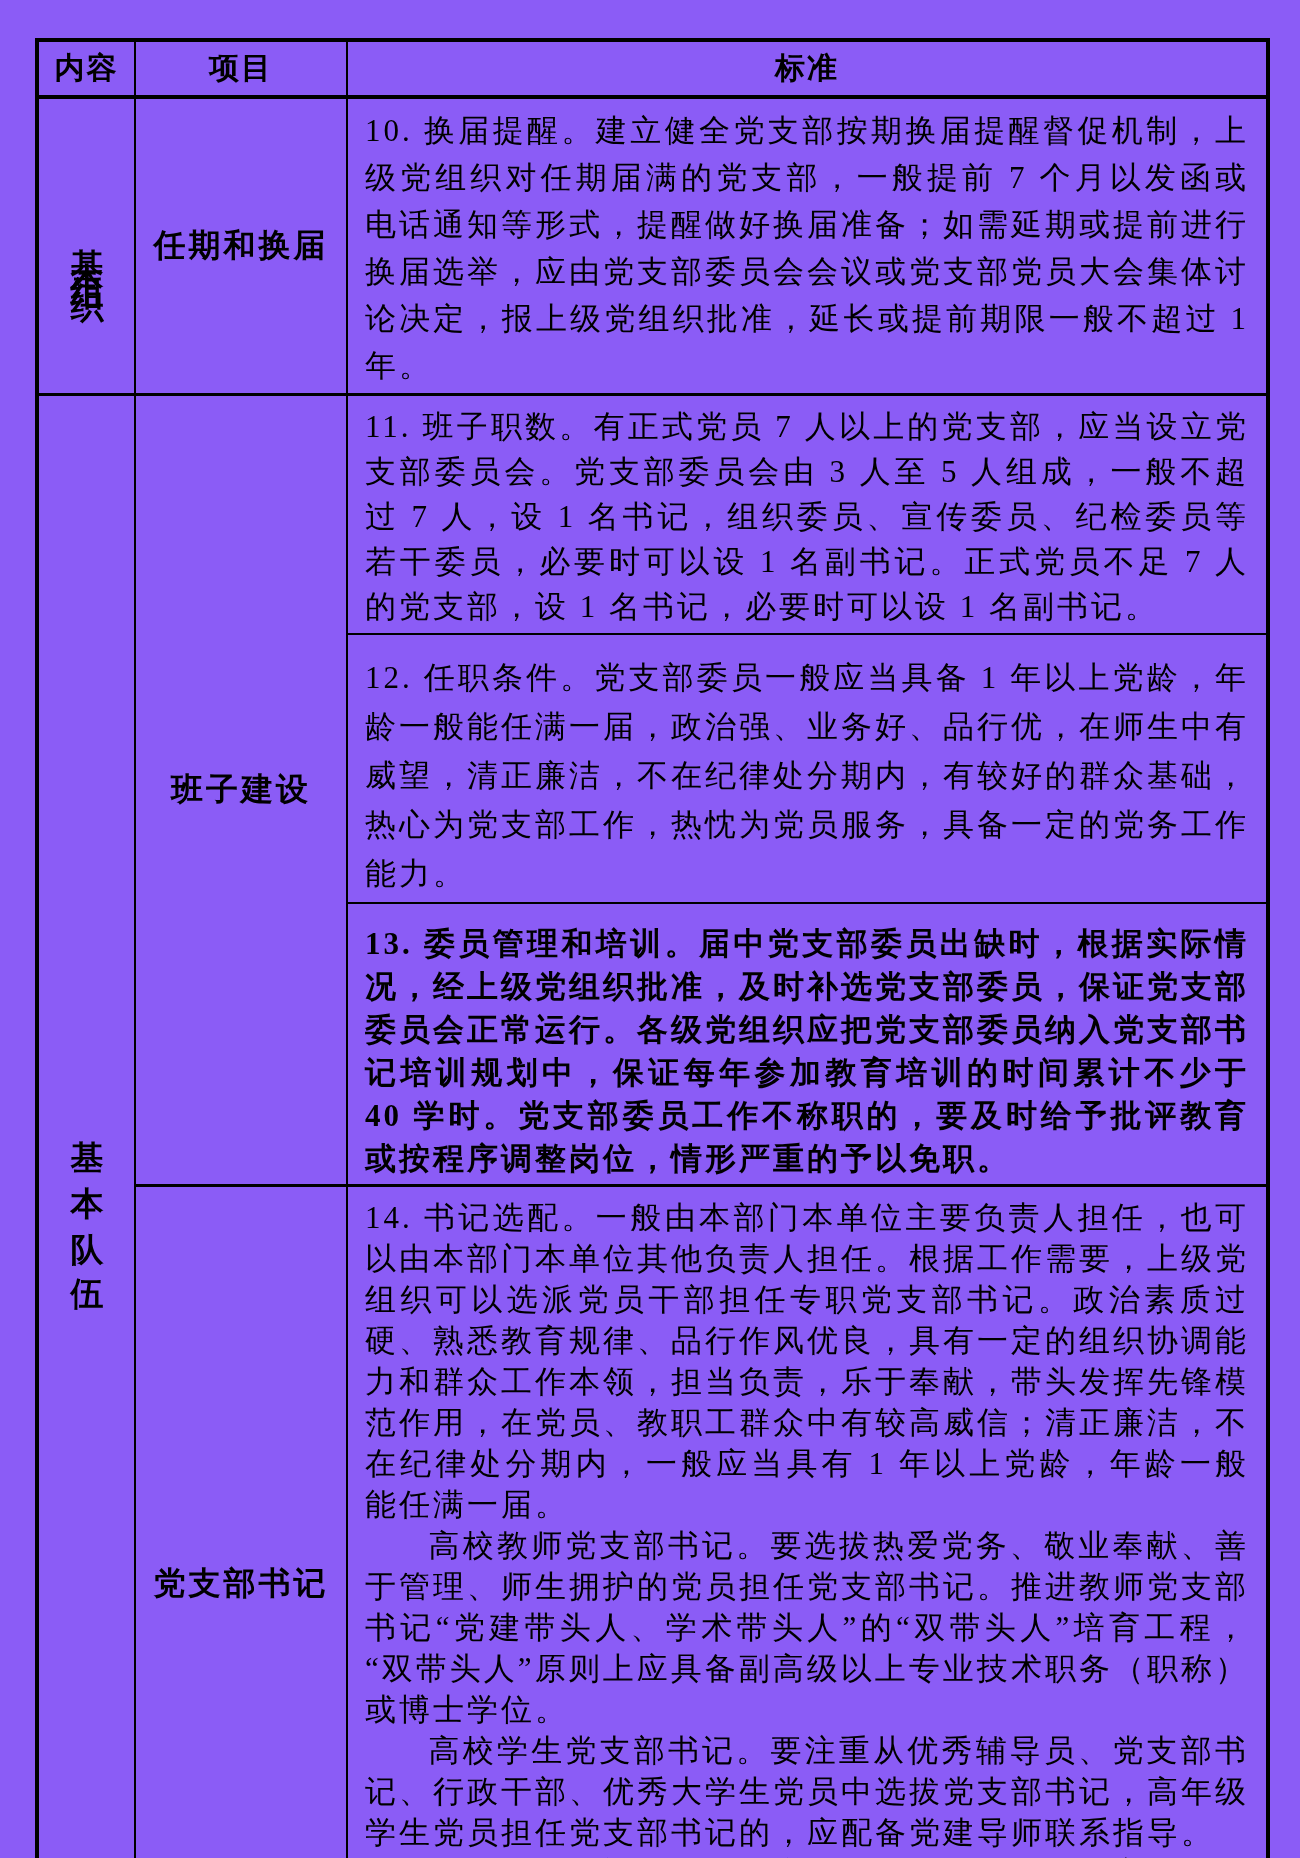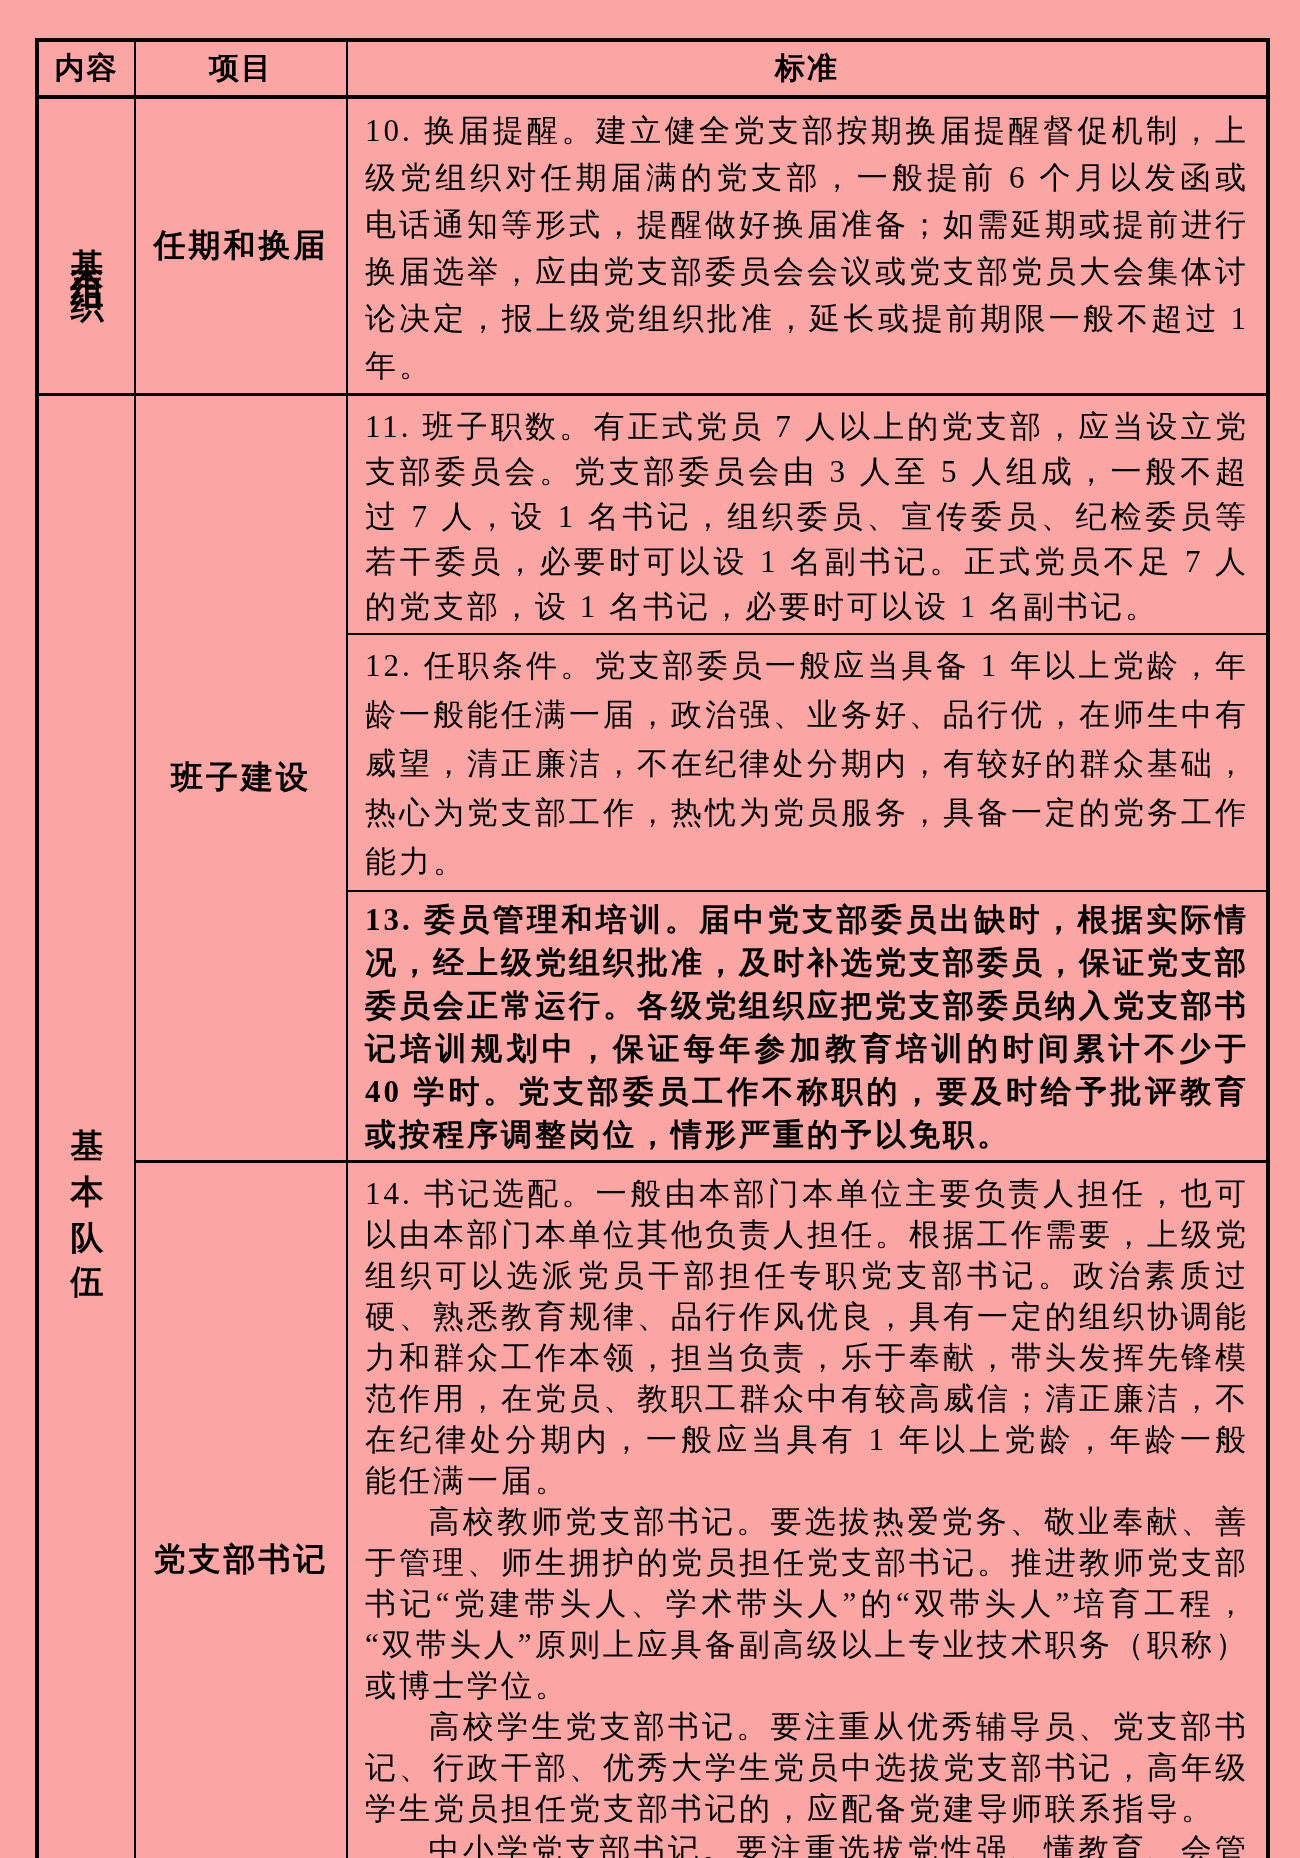--- a/index.html
+++ b/index.html
@@ -4,21 +4,21 @@
 <style>
   html, body {
     margin: 0;
     padding: 0;
     background: #ffffff;
   }
   .page {
     position: relative;
     width: 1300px;
     height: 1858px;
-    background: #fca5a5;
+    background: #8b5cf6;
     color: #000;
     font-family: "Liberation Serif", serif;
     overflow: hidden;
   }
   table.std-table {
     position: absolute;
     left: 35px;
     top: 38px;
     width: 1231px;
     height: 1784px;
@@ -82,21 +82,21 @@
     text-justify: inter-ideograph;
     padding: 8px 17px 4px 17px;
   }
   td.cell-standard p { margin: 0; }
   .lh47 { line-height: 47px; }
   .lh45 { line-height: 45px; margin-top: 17px; }
   .lh49 { line-height: 49px; }
   .lh43 { line-height: 43px; font-weight: bold; }
   .lh41 { line-height: 41px; }
   .p-indent { text-indent: 2.05em; }
-  td.pad-sm { padding-top: 6px; }
+  td.pad-sm { padding-top: 18px; }
   td.pad-md { padding-top: 10px; }
 </style>
 </head>
 <body>
 
 <div class="page">
   <table class="std-table">
     <colgroup>
       <col style="width:98px">
       <col style="width:212px">
@@ -107,21 +107,21 @@
       <th>内容</th>
       <th>项目</th>
       <th>标准</th>
     </tr>
     <tr class="r10">
       <td class="cell-group b-bottom-3">
         <span class="v-label tight">基本组织</span>
       </td>
       <td class="cell-project b-bottom-3">任期和换届</td>
       <td class="cell-standard lh47 b-bottom-3">
-        <p>10. 换届提醒。建立健全党支部按期换届提醒督促机制，上级党组织对任期届满的党支部，一般提前 6 个月以发函或电话通知等形式，提醒做好换届准备；如需延期或提前进行换届选举，应由党支部委员会会议或党支部党员大会集体讨论决定，报上级党组织批准，延长或提前期限一般不超过 1 年。</p>
+        <p>10. 换届提醒。建立健全党支部按期换届提醒督促机制，上级党组织对任期届满的党支部，一般提前 7 个月以发函或电话通知等形式，提醒做好换届准备；如需延期或提前进行换届选举，应由党支部委员会会议或党支部党员大会集体讨论决定，报上级党组织批准，延长或提前期限一般不超过 1 年。</p>
       </td>
     </tr>
     <tr class="r11">
       <td class="cell-group" rowspan="4">
         <span class="v-label loose">基本队伍</span>
       </td>
       <td class="cell-project b-bottom-3" rowspan="3">班子建设</td>
       <td class="cell-standard lh45">
         <p>11. 班子职数。有正式党员 7 人以上的党支部，应当设立党支部委员会。党支部委员会由 3 人至 5 人组成，一般不超过 7 人，设 1 名书记，组织委员、宣传委员、纪检委员等若干委员，必要时可以设 1 名副书记。正式党员不足 7 人的党支部，设 1 名书记，必要时可以设 1 名副书记。</p>
       </td>

